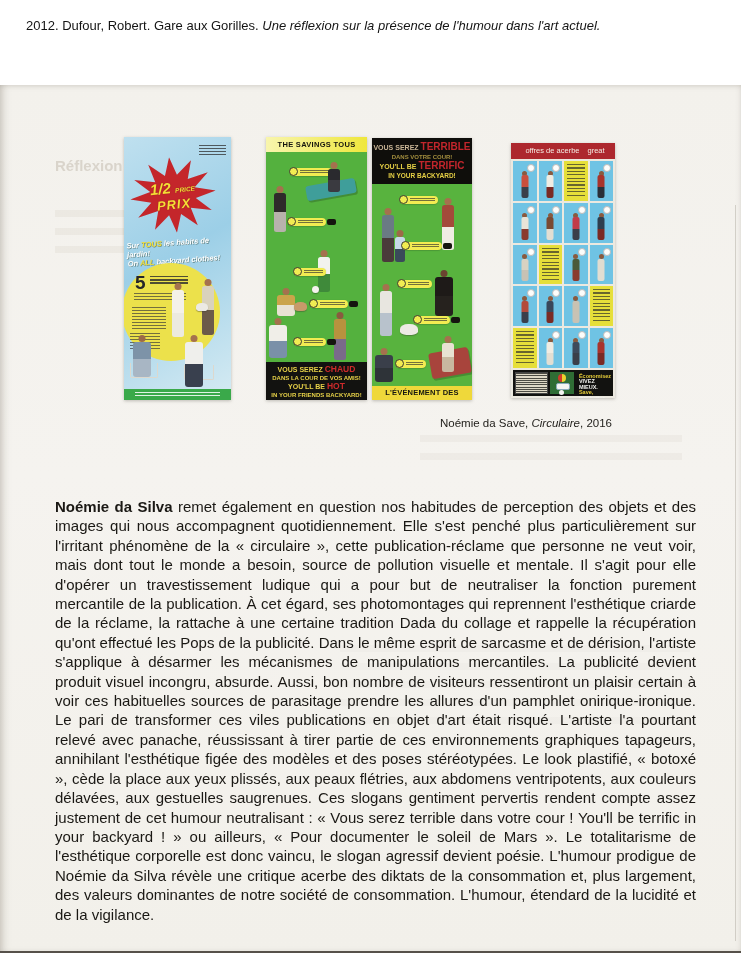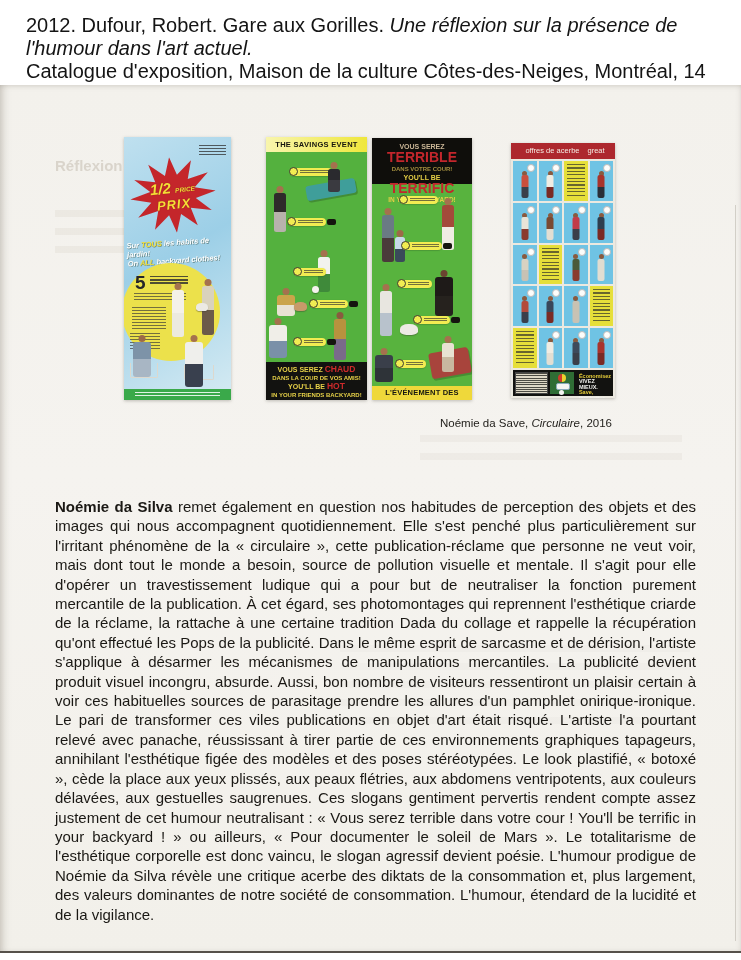--- a/index.html
+++ b/index.html
@@ -2,21 +2,21 @@
 <html><head>
 <meta charset="utf-8">
 <style>
   html,body{margin:0;padding:0;}
   body{width:741px;height:960px;background:#ffffff;overflow:hidden;
        font-family:"Liberation Sans",sans-serif;position:relative;}
   .page{position:absolute;inset:0;}
 
   
   .citation{position:absolute;left:26px;top:14px;width:710px;
-            font-size:20px;line-height:23px;color:#141414;}
+            font-size:13px;line-height:23px;color:#141414;}
   .citation i{font-style:italic;}
 
   
   .scan{position:absolute;left:0;top:85px;width:741px;height:866px;
         background:linear-gradient(180deg,#f3f1ec 0%,#f5f3ef 45%,#f2f0ea 100%);
         box-shadow:inset 7px 0 9px -5px rgba(120,112,100,.38),
                    inset -3px 0 6px -4px rgba(130,122,110,.28),
                    inset 0 4px 6px -4px rgba(130,122,110,.25);
         border-bottom:2px solid #56514a;}
   .crease{position:absolute;left:735px;top:120px;bottom:10px;width:1px;
@@ -113,21 +113,21 @@
   .p2-footer .r2{font-size:6px;line-height:7.5px;font-weight:bold;color:#e6d148;}
   .p2-footer .red{color:#cd2a2b;font-size:8.5px;}
 
   
   .p3-header{position:absolute;left:0;top:0;width:100%;height:46px;background:#0f0e0b;
              text-align:center;padding-top:4px;box-sizing:border-box;}
   .p3-header .r1{font-size:7px;line-height:10px;font-weight:bold;color:#c9b596;}
   .p3-header .r2{font-size:6px;line-height:8px;font-weight:bold;color:#a38e3e;}
   .p3-header .r3{font-size:7px;line-height:10px;font-weight:bold;color:#e5cf45;}
   .p3-header .r4{font-size:6.5px;line-height:8.5px;font-weight:bold;color:#e5cf45;}
-  .p3-header .red{color:#c3262c;font-size:14px;}
+  .p3-header .red{color:#c3262c;font-size:10px;}
   .p3-body{position:absolute;left:0;top:46px;right:0;bottom:14px;}
   .p3-footer{position:absolute;left:0;bottom:0;width:100%;height:14px;background:#efd83a;
              font-size:7.5px;font-weight:bold;color:#161610;text-align:center;
              line-height:14px;letter-spacing:.2px;}
 
   
   .p4-header{position:absolute;left:0;top:0;width:100%;height:16px;background:#ad282e;
              color:#f5ece4;font-size:7.5px;line-height:16px;text-align:center;}
   .p4-header span{margin:0 4px;}
   .p4-grid{position:absolute;left:2px;right:2px;top:18px;bottom:30px;display:grid;
@@ -174,21 +174,20 @@
             line-height:19.4px;text-align:justify;color:#1a1814;}
   .bodytext b{font-weight:bold;}
 </style>
 </head>
 <body>
 
 <div class="page">
 
   <div class="citation">
     <span>2012. Dufour, Robert. Gare aux Gorilles. </span><i>Une réflexion sur la présence de l'humour dans l'art actuel.</i><br>
-    <span>Catalogue d'exposition, Maison de la culture Côtes-des-Neiges, Montréal, 14 juin au 18 août 2012.</span>
   </div>
 
   <div class="scan">
     <div class="crease"></div>
 
     <div class="ghost-sub">Réflexion</div>
     <div class="gpar" style="left:55px;top:125px;width:165px;height:48px;opacity:.45"></div>
     <div class="gpar" style="left:420px;top:350px;width:262px;height:30px;opacity:.4"></div>
     <div class="gpar" style="left:340px;top:560px;width:350px;height:90px;opacity:.18"></div>
 
@@ -215,21 +214,21 @@
       <div class="chair" style="left:6px;top:226px;width:26px;height:14px;"></div>
       <div class="fig sit" style="left:8px;top:198px;height:42px;--shirt:#7d93a8;--pants:#a8b6c4;--skin:#9c6a48;"></div>
       <div class="chair" style="left:60px;top:228px;width:28px;height:14px;"></div>
       <div class="fig sit" style="left:60px;top:198px;height:52px;--shirt:#efefec;--pants:#39404e;"></div>
       <div class="p1-green">
           <i></i>
         </div>
     </div>
 
     <div class="panel p2">
-      <div class="p2-header">THE SAVINGS EVENT</div>
+      <div class="p2-header">THE SAVINGS TOUS</div>
       <div class="p2-body">
         <div class="pill" style="left:24px;top:16px;width:42px;">
             <i></i>
           </div>
         <div class="lounge" style="left:40px;top:30px;width:50px;height:15px;background:#3f9e9a;"></div>
         <div class="fig" style="left:60px;top:10px;height:30px;--shirt:#2a2a2e;--pants:#3a3a40;"></div>
         <div class="fig" style="left:6px;top:34px;height:46px;--shirt:#2e2a2a;--pants:#b8b2ac;"></div>
         <div class="pill chip" style="left:22px;top:66px;width:38px;">
             <i></i>
           </div>

